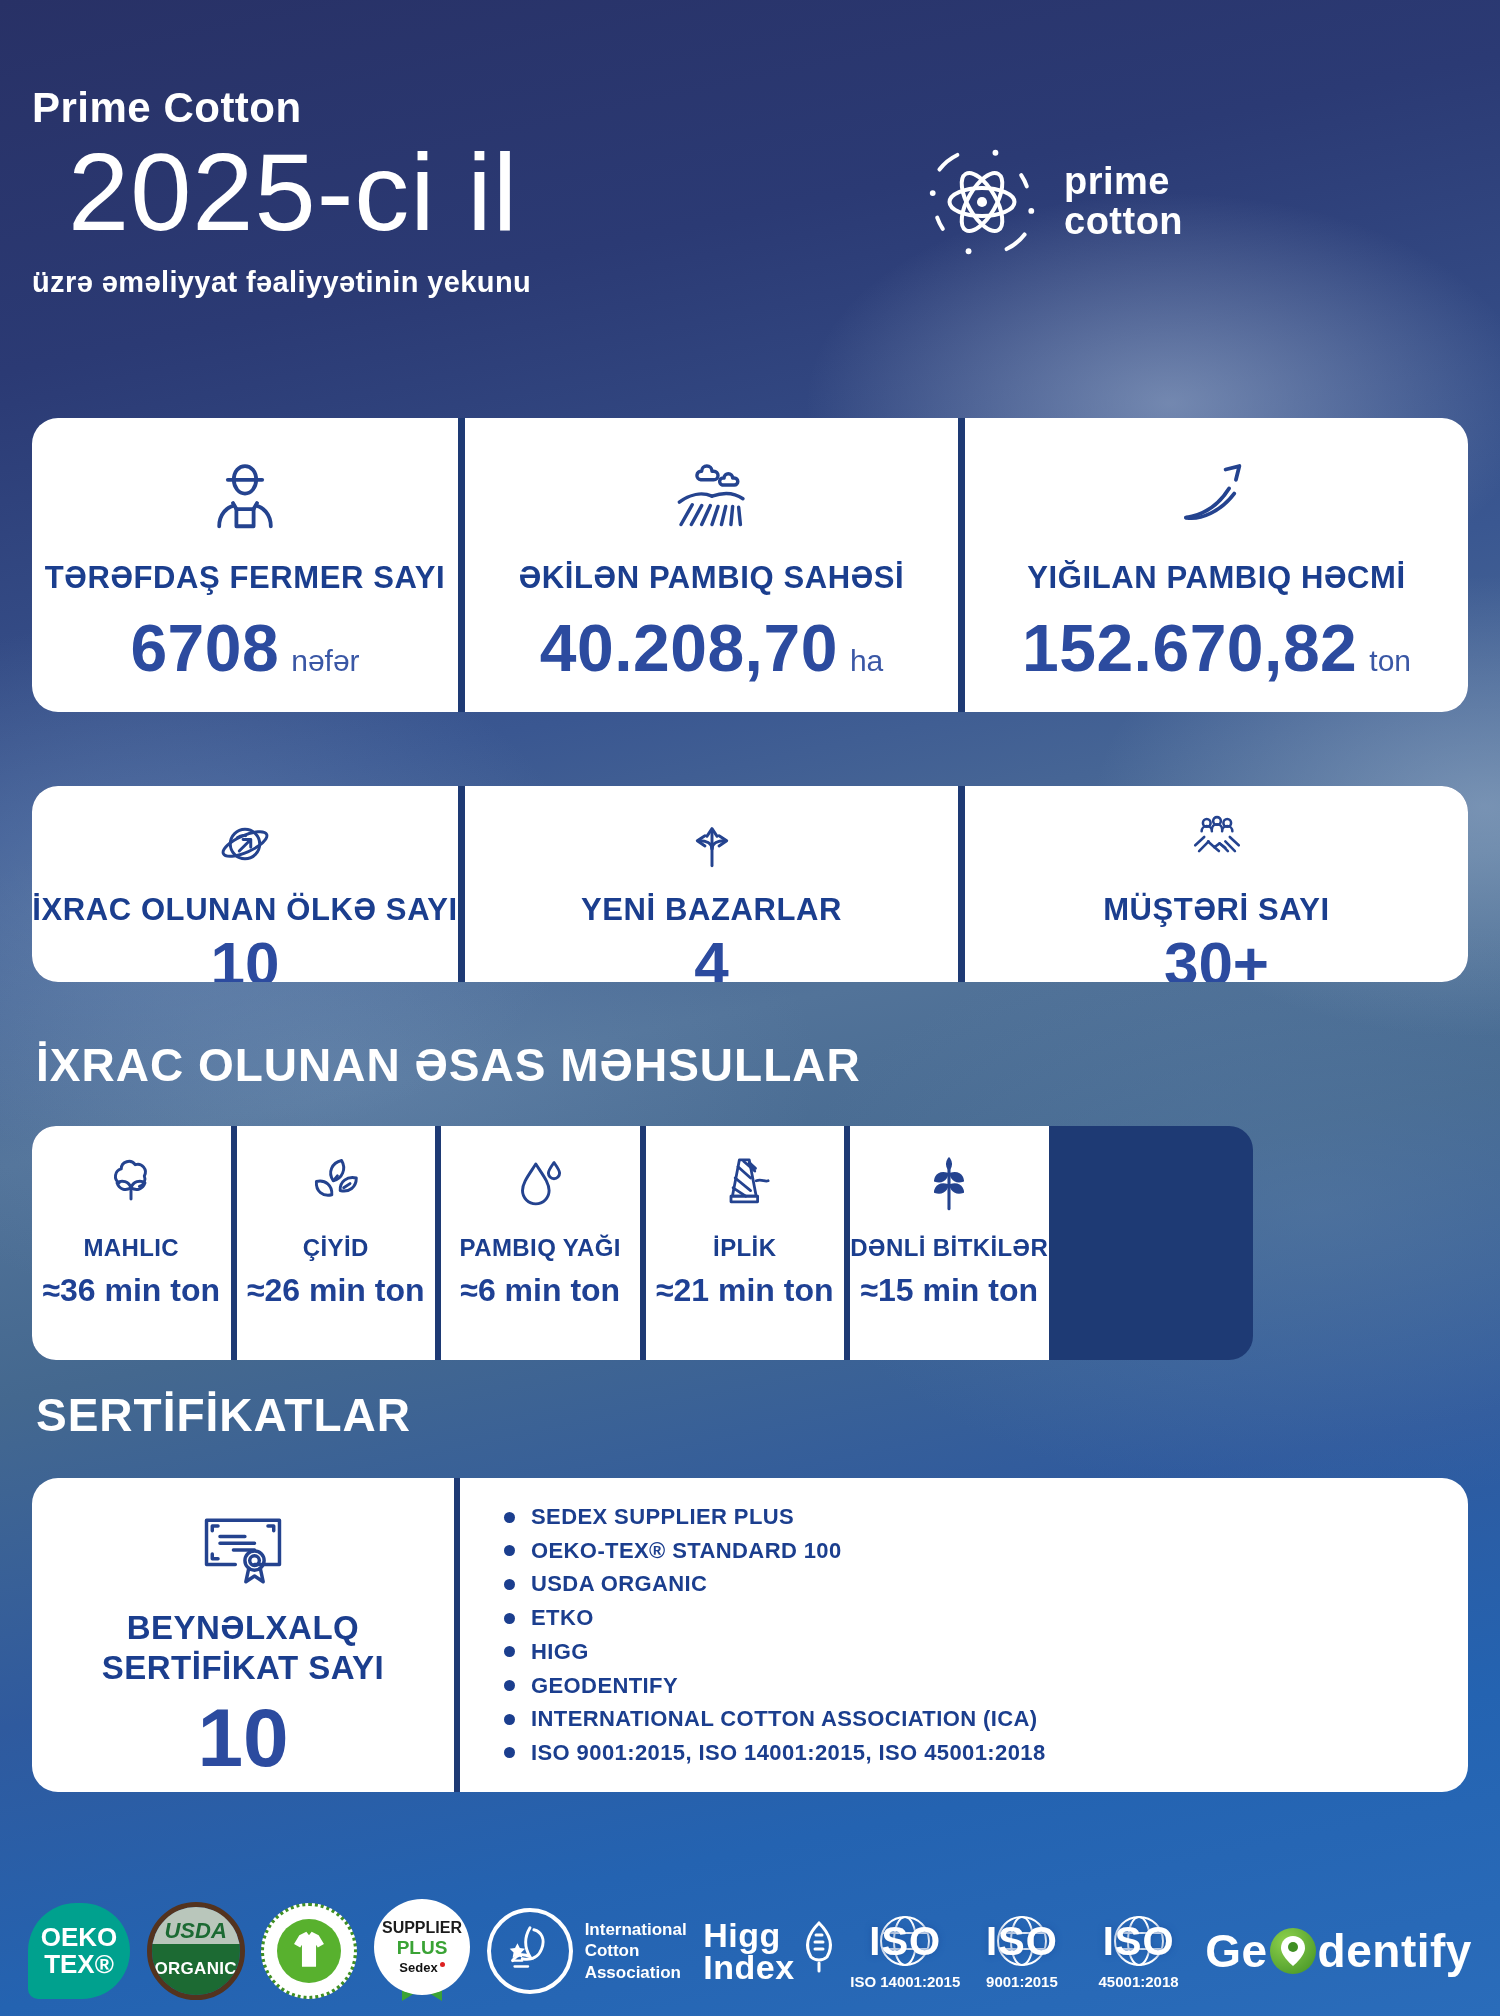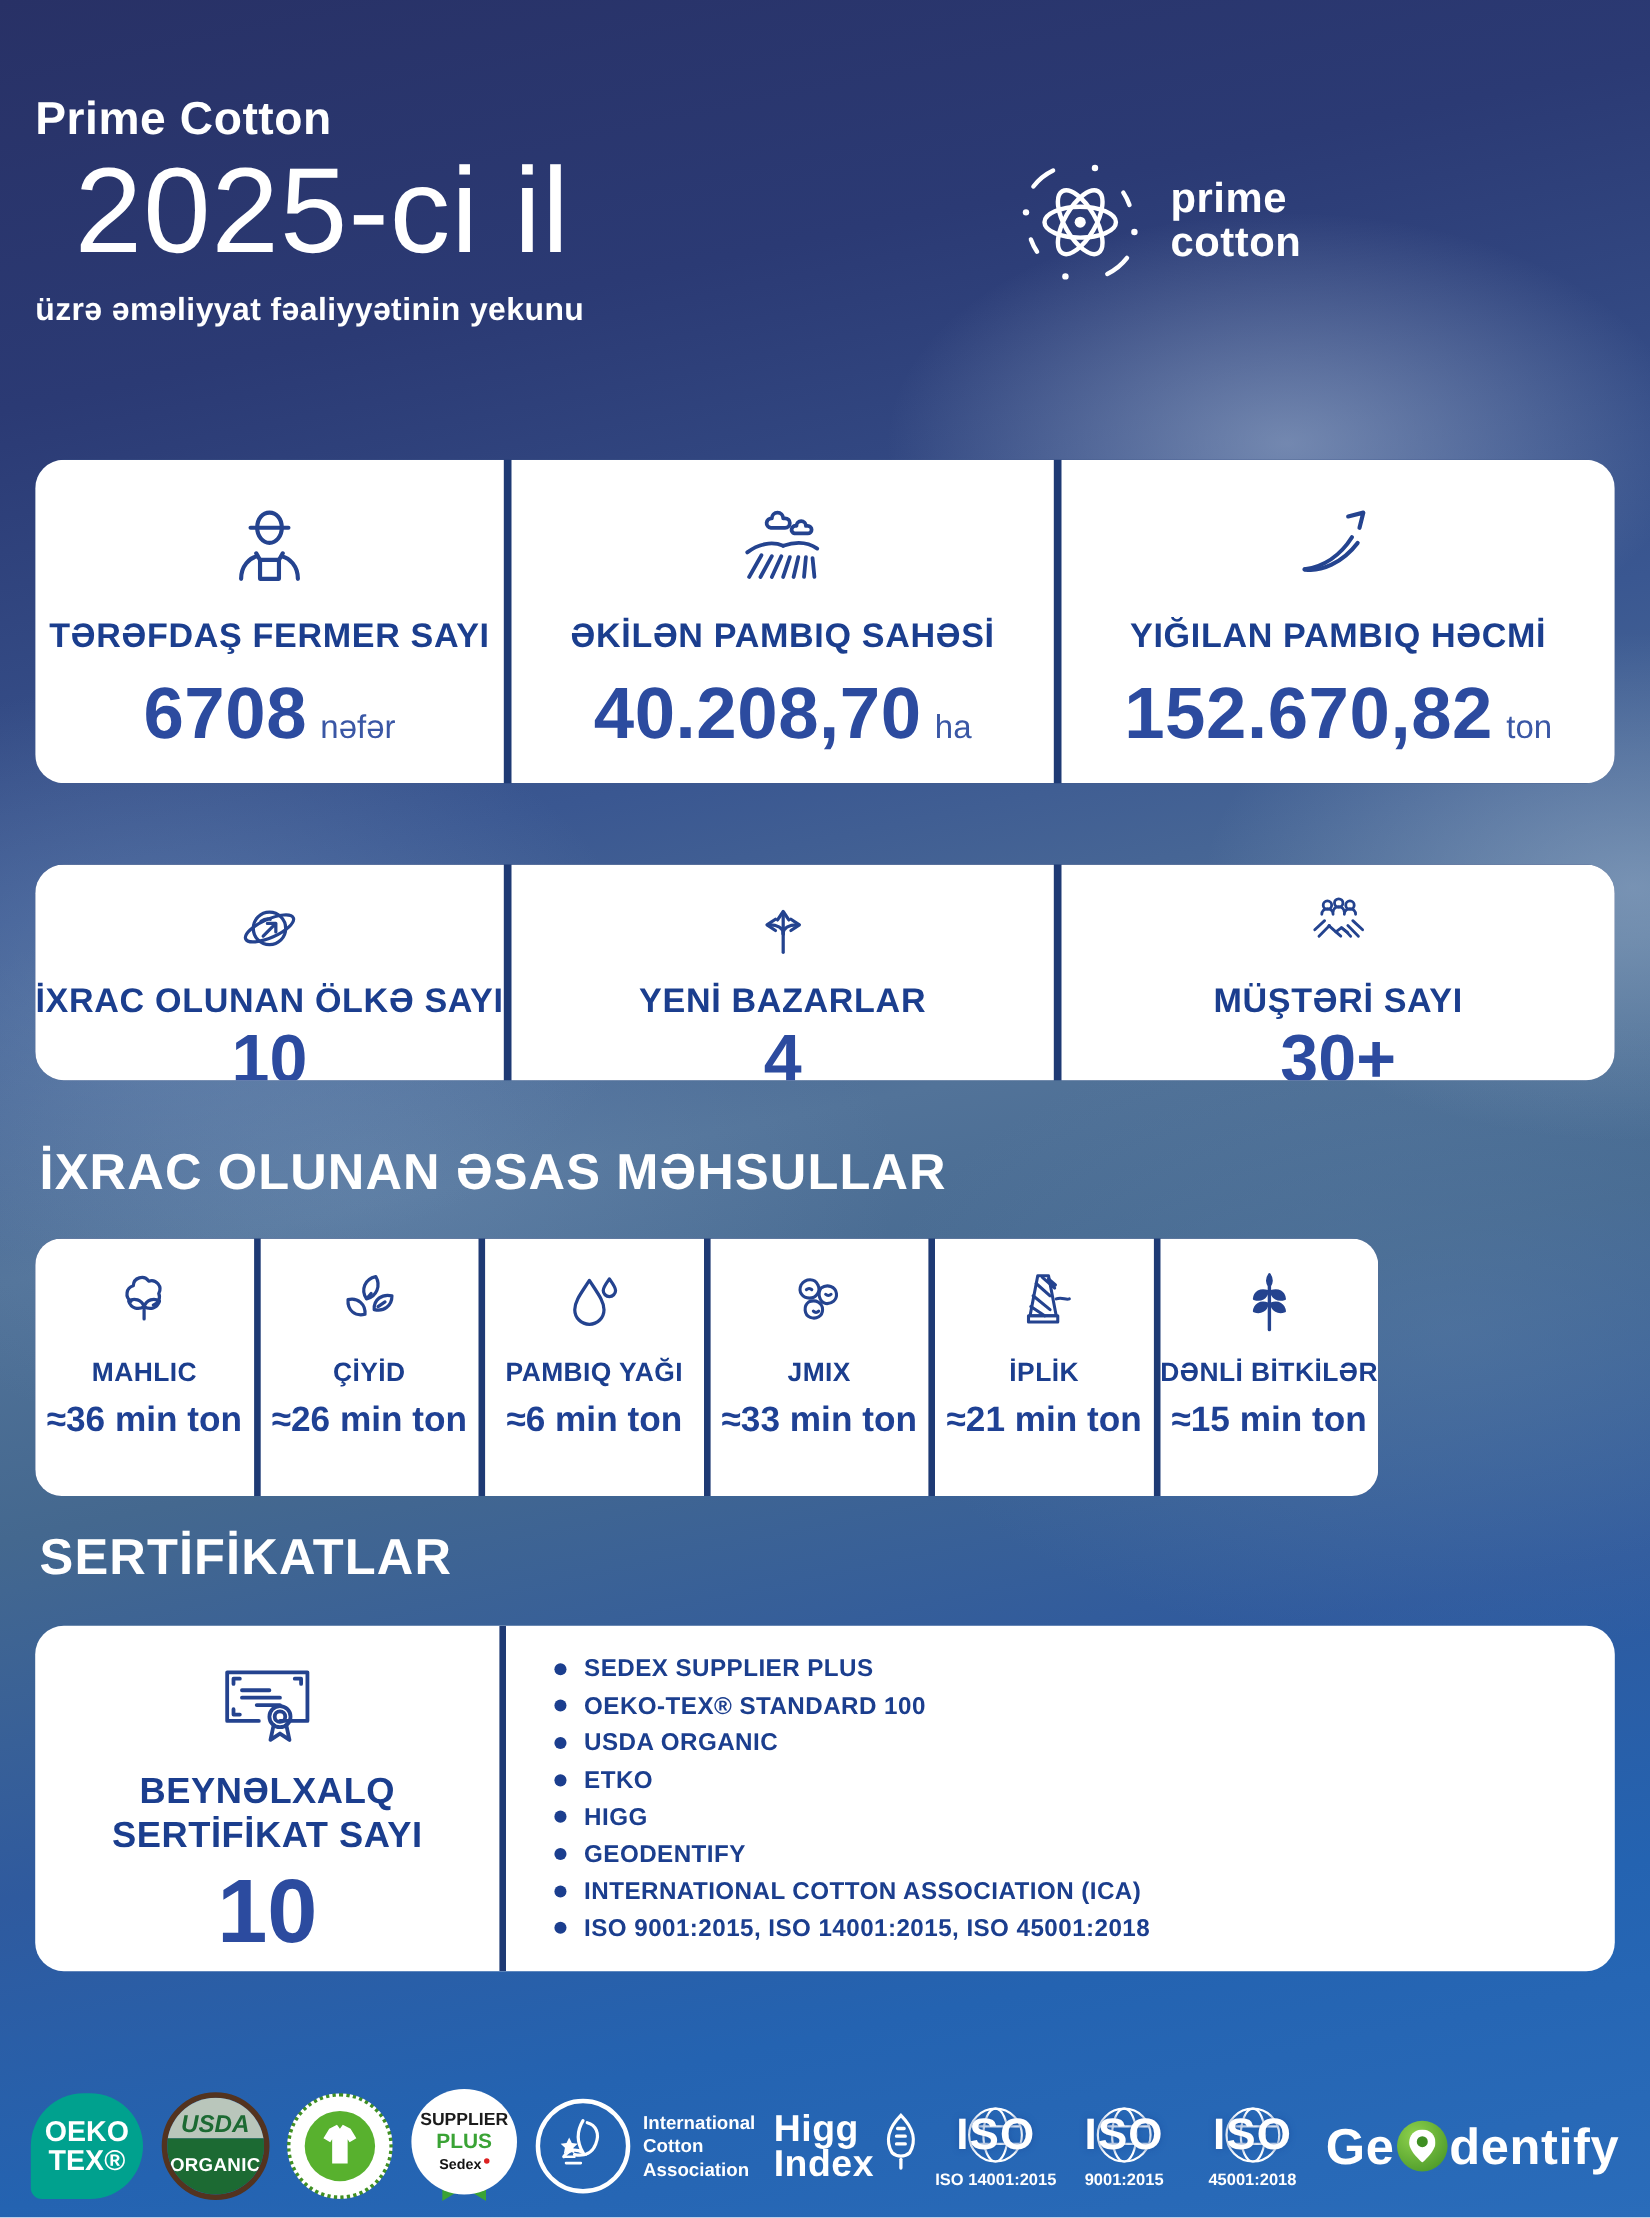--- a/index.html
+++ b/index.html
@@ -252,34 +252,20 @@
           <path d="M44 20C33 37 25 47 25 58a19 19 0 0 0 38 0c0-11-8-21-19-38z"></path>
           <path d="M70 18c-5 7-8 11-8 15a8 8 0 0 0 16 0c0-4-3-8-8-15z"></path>
         </svg>
       </span>
       <div class="pname">PAMBIQ YAĞI</div>
       <div class="pval">≈6 min ton</div>
     </div>
     <div class="pcell">
       <span>
         <svg width="70" height="70" viewBox="0 0 100 100" fill="none" stroke="#24438f" stroke-width="4" stroke-linecap="round" stroke-linejoin="round">
-          <path d="M26 26c6-9 18-9 22 0 4 8-2 17-11 17s-15-8-11-17z"></path>
-          <path d="M52 30c8-6 19-2 20 7 1 8-6 14-14 13-8-2-11-13-6-20z"></path>
-          <path d="M36 48c9-4 18 1 18 10 0 8-8 13-16 10-8-3-9-15-2-20z"></path>
-          <path d="M33 32c2-2 5-2 7 0"></path>
-          <path d="M58 38c2 2 5 2 7 0"></path>
-          <path d="M42 60c2 2 5 2 7 0"></path>
-        </svg>
-      </span>
-      <div class="pname">JMIX</div>
-      <div class="pval">≈33 min ton</div>
-    </div>
-    <div class="pcell">
-      <span>
-        <svg width="70" height="70" viewBox="0 0 100 100" fill="none" stroke="#24438f" stroke-width="4" stroke-linecap="round" stroke-linejoin="round">
           <path d="M42 14h14l10 52H32z"></path>
           <path d="M40 24l18 16M36 40l22 18M33 54l18 12M48 16l16 14M56 18l9 8"></path>
           <path d="M30 66h38v8H30z"></path>
           <path d="M66 44c8-3 12 2 17 0"></path>
         </svg>
       </span>
       <div class="pname">İPLİK</div>
       <div class="pval">≈21 min ton</div>
     </div>
     <div class="pcell">

